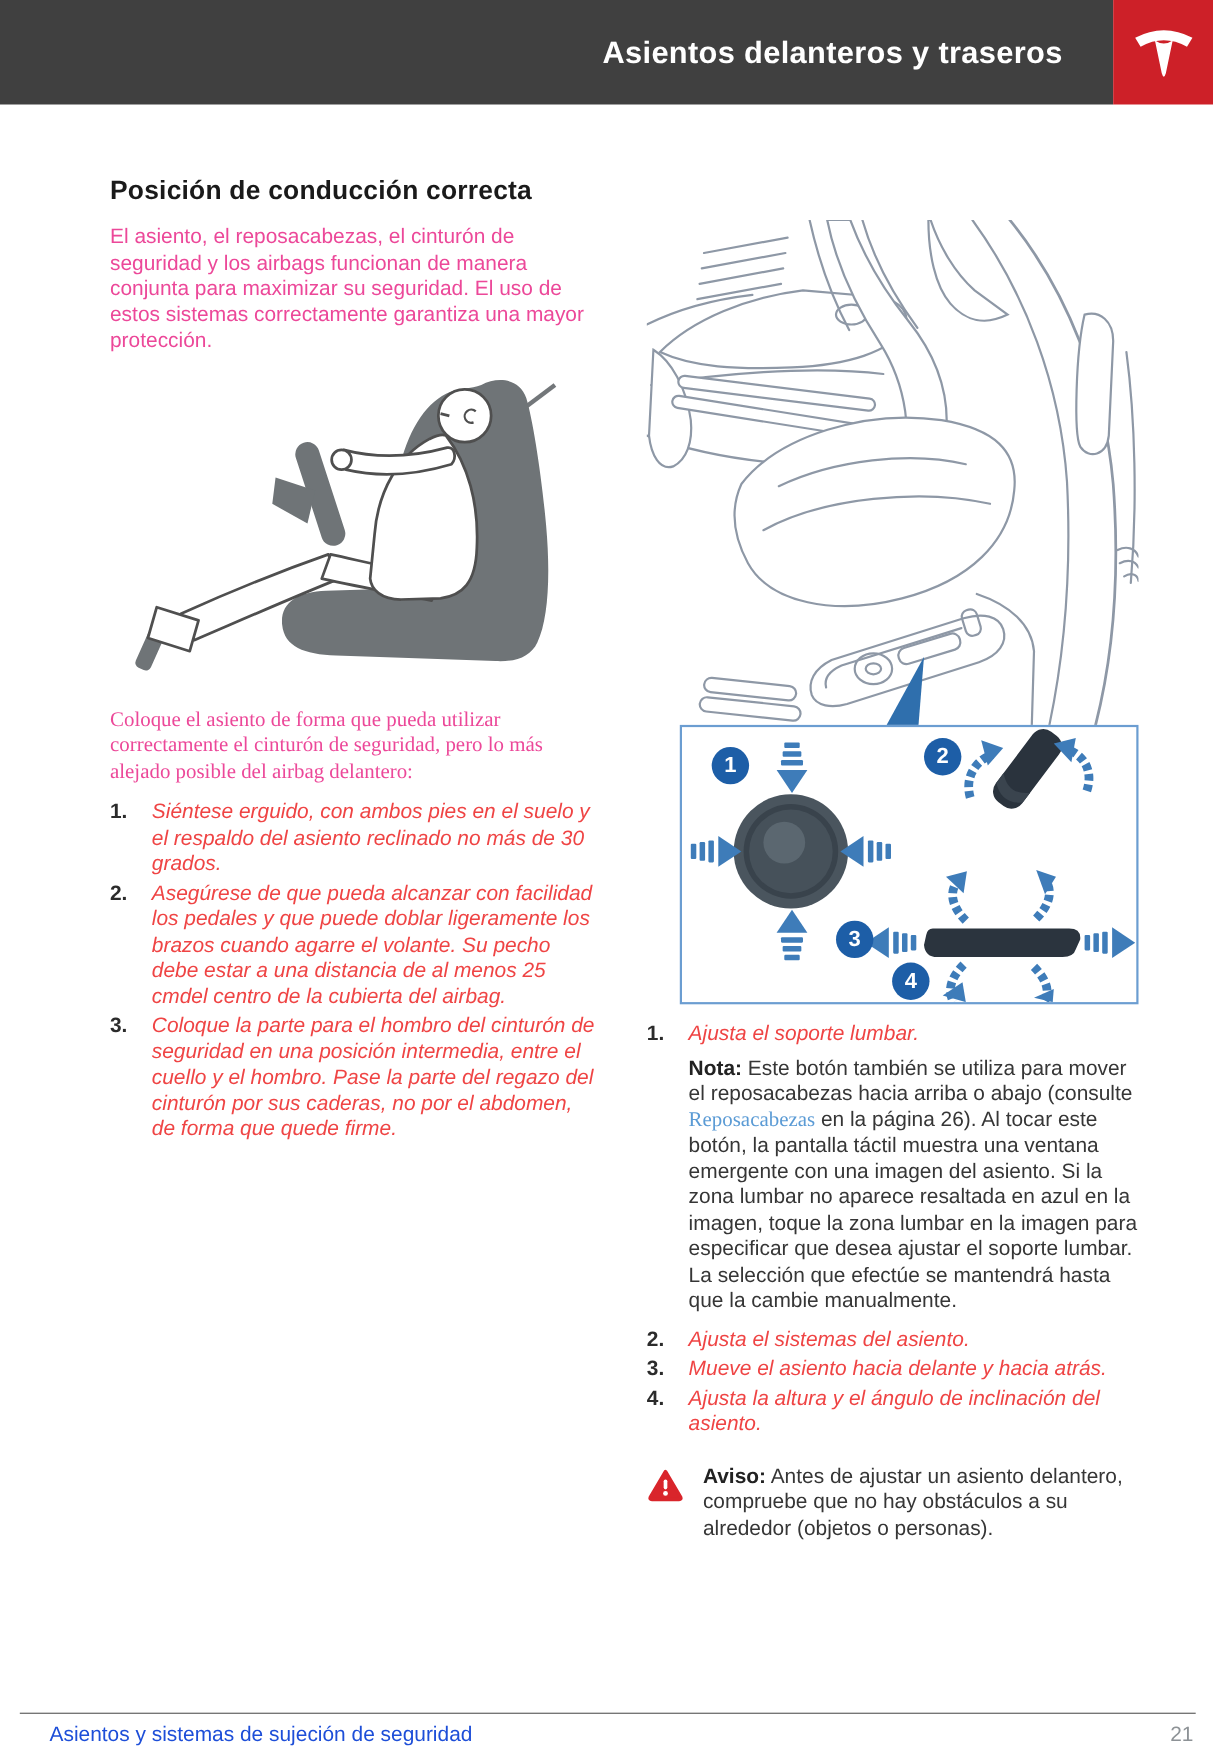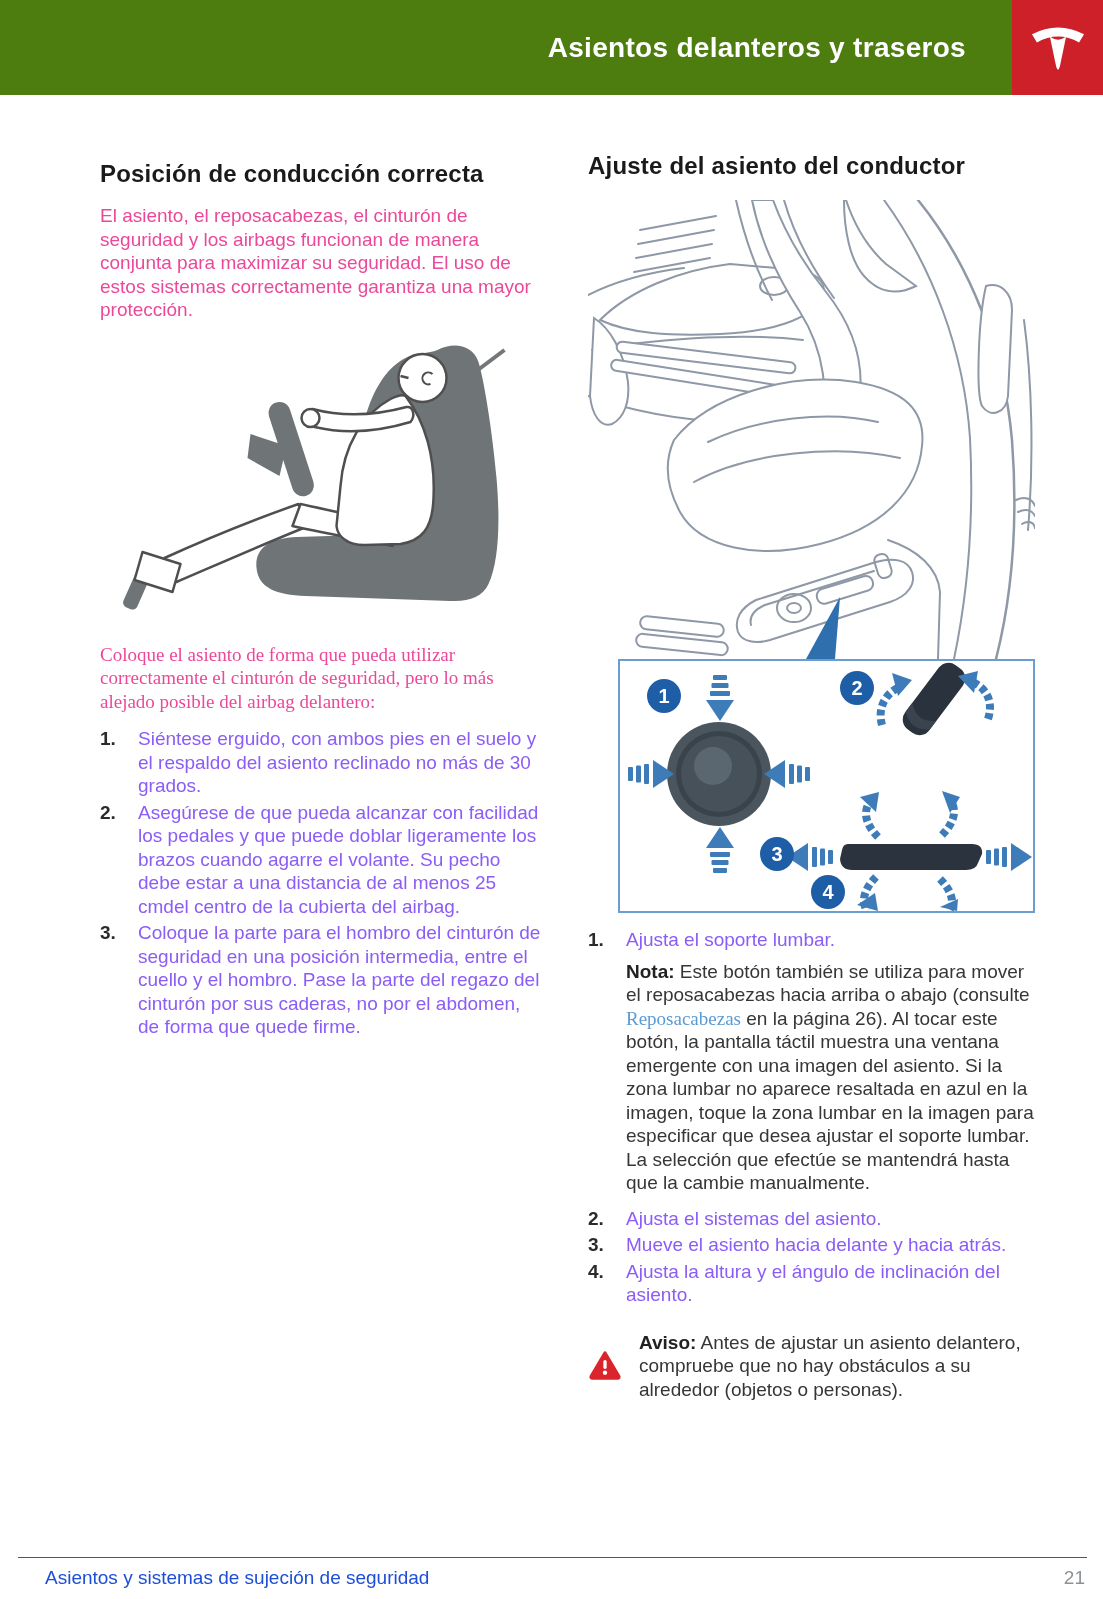--- a/index.html
+++ b/index.html
@@ -3,56 +3,56 @@
 <meta charset="utf-8">
 <style>
   html,body { margin:0; padding:0; background:#ffffff; }
   .page {
     position:relative; width:1103px; height:1599px; background:#ffffff;
     font-family:"Liberation Sans", sans-serif; overflow:hidden;
   }
   
   .header-bar {
     position:absolute; left:0; top:0; width:1012px; height:95px;
-    background:#4d7c0f; display:flex; align-items:center; justify-content:flex-end;
+    background:#404040; display:flex; align-items:center; justify-content:flex-end;
     padding-right:46px; box-sizing:border-box;
   }
   .header-title { color:#ffffff; font-size:28px; font-weight:bold; letter-spacing:.3px; }
   .logo-box {
     position:absolute; left:1012px; top:0; width:91px; height:95px;
     background:#cd2028; display:flex; align-items:center; justify-content:center;
   }
   
   .col { position:absolute; }
   h2.sec {
     margin:0 0 16px 0; font-size:24px; line-height:28px; font-weight:bold;
     color:#1a1a1a; letter-spacing:.2px;
   }
   .body-txt { font-size:19px; line-height:23.5px; color:#ec4899; margin:0; }
   .fig { display:block; margin:16px 0 0 0; }
   .mt20 { margin-top:20px;font-family:Liberation Serif, serif; }
   .olist { margin-top:14px; }
   .oitem { display:flex; margin-bottom:3px; }
   .onum { width:38px; flex-shrink:0; font-weight:bold; font-size:19px; line-height:23.5px; color:#2b2b2b; }
-  .otext { flex:1; font-size:19px; line-height:23.5px; color:#8b5cf6; }
+  .otext { flex:1; font-size:19px; line-height:23.5px; color:#ef4444;font-style:italic; }
   .note-p { margin:8px 0 12px 38px; font-size:19px; line-height:23.5px; color:#363636; }
   .bold-lbl { font-weight:bold; color:#222222; }
   .link-blue { color:#5b9bd5; cursor:pointer;font-family:Liberation Serif, serif; }
   
   .diagram-box {
     position:absolute; left:618px; top:659px; width:417px; height:254px;
     border:2px solid #6b9dd1; background:#ffffff; box-sizing:border-box;
   }
   .nbadge {
     position:absolute; width:34px; height:34px; border-radius:50%;
     background:#1d5ea7; color:#ffffff; font-size:20px; font-weight:bold;
     display:flex; align-items:center; justify-content:center; line-height:1;
   }
   
-  .warning { display:flex; margin-top:24px;align-items:center; }
+  .warning { display:flex; margin-top:24px; }
   .wicon { width:34px; flex-shrink:0; margin-right:17px; padding-top:3px; }
   .wtext { flex:1; font-size:19px; line-height:23.5px; color:#363636; }
   
   .footer-rule { position:absolute; left:18px; top:1557px; width:1069px; border-top:1.6px solid #555555; }
   .footer-left { position:absolute; left:45px; top:1567px; font-size:19px; color:#1d4ed8; }
   .footer-page { position:absolute; right:18px; top:1567px; font-size:19px; color:#8d9296; }
 </style>
 </head>
 <body>
 
@@ -113,23 +113,20 @@
         <span class="onum">2.</span>
         <span class="otext">Asegúrese de que pueda alcanzar con facilidad los pedales y que puede doblar ligeramente los brazos cuando agarre el volante. Su pecho debe estar a una distancia de al menos 25 cmdel centro de la cubierta del airbag.</span>
       </div>
       <div class="oitem">
         <span class="onum">3.</span>
         <span class="otext">Coloque la parte para el hombro del cinturón de seguridad en una posición intermedia, entre el cuello y el hombro. Pase la parte del regazo del cinturón por sus caderas, no por el abdomen, de forma que quede firme.</span>
       </div>
     </div>
   </div>
 
-  <div class="col" style="left:588px; top:152px; width:449px;">
-    <h2 class="sec">Ajuste del asiento del conductor</h2>
-  </div>
 
   <svg class="col" style="left:588px; top:200px;" width="447" height="459" viewBox="0 0 447 459">
     <g stroke="#8e98a6" stroke-width="2" fill="none" stroke-linecap="round">
 
       <path d="M52 30 L128 16"></path>
         <path d="M50 44 L126 30"></path>
         <path d="M48 58 L124 44"></path>
         <path d="M46 72 L122 58"></path>
       <path d="M0 95 C30 80 62 72 96 68"></path>
       <path d="M4 150 C60 140 150 132 215 140"></path>

